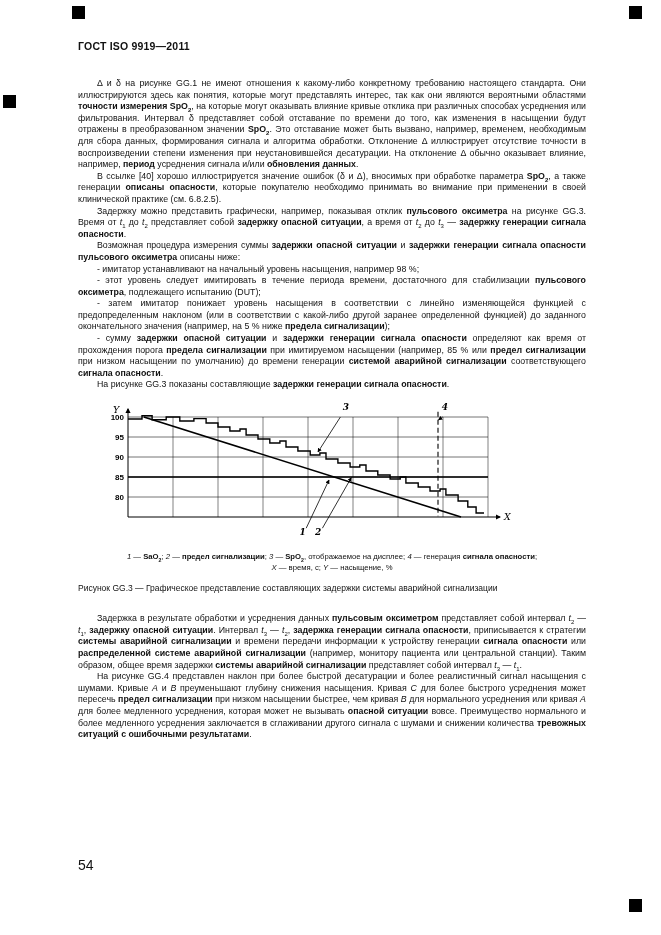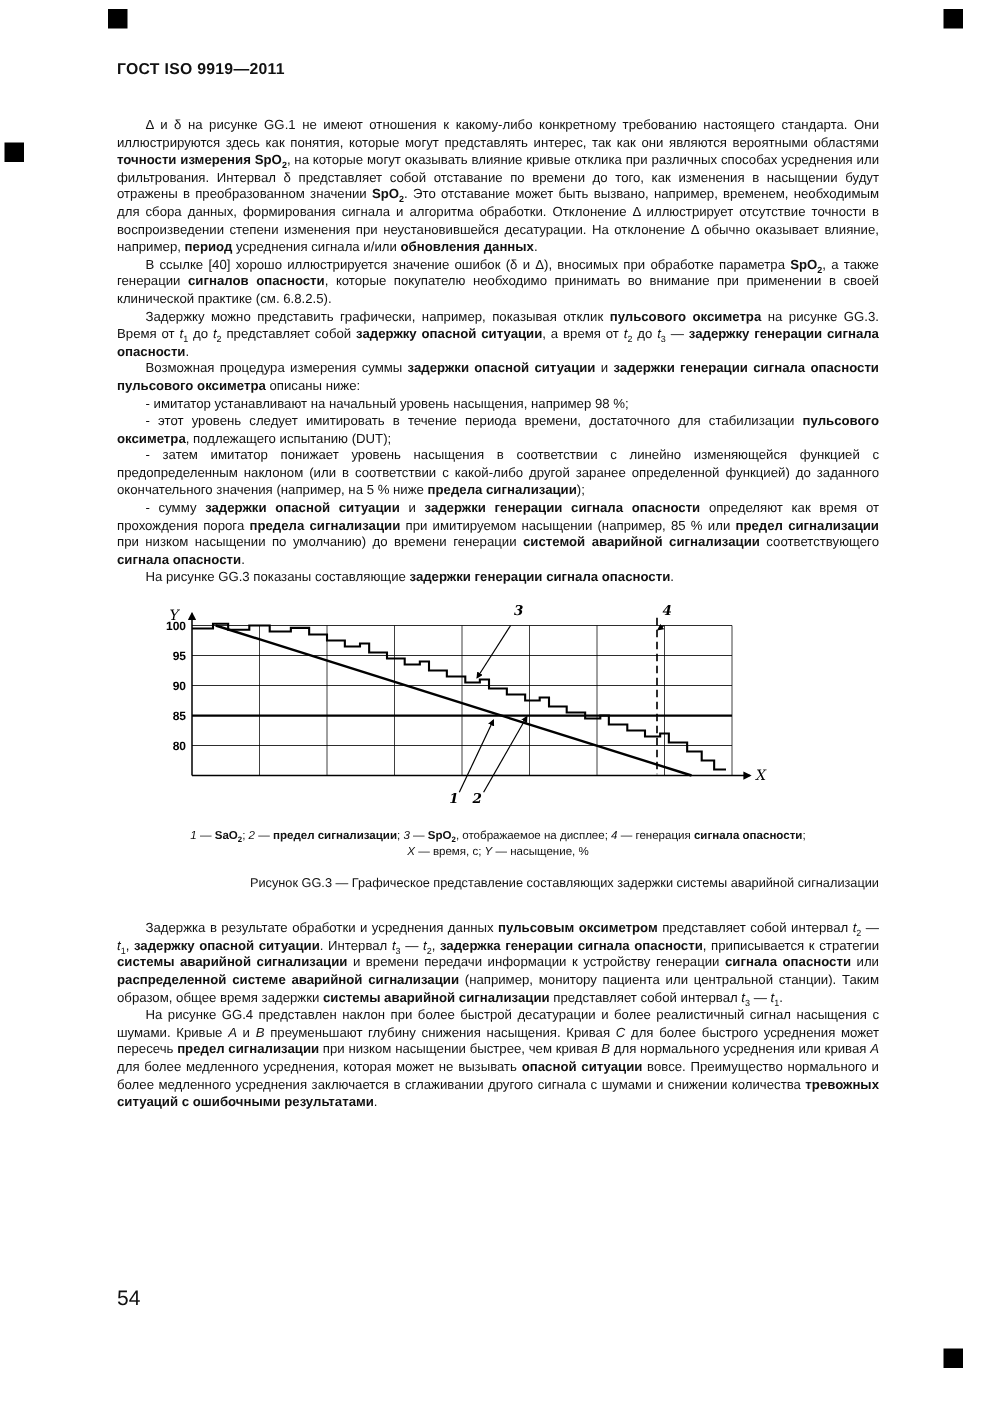--- a/index.html
+++ b/index.html
@@ -15,38 +15,38 @@
   .header { font-weight:bold; font-size:10.5px; letter-spacing:0.2px; margin-bottom:26px; }
   .para { font-size:8.8px; line-height:11.6px; text-align:justify; text-indent:19px; color:#111; }
   .para.heading { font-weight:bold; margin-top:6px; margin-bottom:3px; }
   sub { font-size:0.68em; line-height:0; }
   figure { margin:8px 0 20px; }
   .chart-svg { display:block; margin-left:10px; }
   .tick { font:bold 8px "Liberation Sans",sans-serif; fill:#000; }
   .axl  { font:italic 9.5px "DejaVu Serif",serif; fill:#000; }
   .cl   { font:italic bold 9px "DejaVu Serif",serif; fill:#000; }
   .legend { font-size:7.7px; line-height:10.6px; text-align:center; margin-top:7px; color:#111; }
-  figcaption { font-size:8.5px; text-align:right; margin-top:10px; color:#111; }
+  figcaption { font-size:8.5px; text-align:left; margin-top:10px; color:#111; }
   .pagenum { position:absolute; left:0; top:817px; font-size:14px; color:#111; }
 </style>
 </head>
 <body>
 
 <div class="page">
   <div class="regmark rm-tl"></div>
   <div class="regmark rm-tr"></div>
   <div class="regmark rm-left"></div>
   <div class="regmark rm-br"></div>
 
   <div class="content">
     <div class="header">ГОСТ ISO 9919—2011</div>
 
     <div>
         <p class="para body">Δ и δ на рисунке GG.1 не имеют отношения к какому-либо конкретному требованию настоящего стандарта. Они иллюстрируются здесь как понятия, которые могут представлять интерес, так как они являются вероятными областями <b>точности измерения SpO<sub>2</sub></b>, на которые могут оказывать влияние кривые отклика при различных способах усреднения или фильтрования. Интервал δ представляет собой отставание по времени до того, как изменения в насыщении будут отражены в преобразованном значении <b>SpO<sub>2</sub></b>. Это отставание может быть вызвано, например, временем, необходимым для сбора данных, формирования сигнала и алгоритма обработки. Отклонение Δ иллюстрирует отсутствие точности в воспроизведении степени изменения при неустановившейся десатурации. На отклонение Δ обычно оказывает влияние, например, <b>период</b> усреднения сигнала и/или <b>обновления данных</b>.</p>
-        <p class="para body">В ссылке [40] хорошо иллюстрируется значение ошибок (δ и Δ), вносимых при обработке параметра <b>SpO<sub>2</sub></b>, а также генерации <b>сигналов опасности</b>, которые покупателю необходимо принимать во внимание при применении в своей клинической практике (см. 6.8.2.5).</p>
+        <p class="para body">В ссылке [40] хорошо иллюстрируется значение ошибок (δ и Δ), вносимых при обработке параметра <b>SpO<sub>2</sub></b>, а также генерации <b>описаны опасности</b>, которые покупателю необходимо принимать во внимание при применении в своей клинической практике (см. 6.8.2.5).</p>
         <p class="para body">Задержку можно представить графически, например, показывая отклик <b>пульсового оксиметра</b> на рисунке GG.3. Время от <i>t</i><sub>1</sub> до <i>t</i><sub>2</sub> представляет собой <b>задержку опасной ситуации</b>, а время от <i>t</i><sub>2</sub> до <i>t</i><sub>3</sub> — <b>задержку генерации сигнала опасности</b>.</p>
         <p class="para body">Возможная процедура измерения суммы <b>задержки опасной ситуации</b> и <b>задержки генерации сигнала опасности пульсового оксиметра</b> описаны ниже:</p>
         <p class="para body">- имитатор устанавливают на начальный уровень насыщения, например 98 %;</p>
         <p class="para body">- этот уровень следует имитировать в течение периода времени, достаточного для стабилизации <b>пульсового оксиметра</b>, подлежащего испытанию (DUT);</p>
         <p class="para body">- затем имитатор понижает уровень насыщения в соответствии с линейно изменяющейся функцией с предопределенным наклоном (или в соответствии с какой-либо другой заранее определенной функцией) до заданного окончательного значения (например, на 5 % ниже <b>предела сигнализации</b>);</p>
         <p class="para body">- сумму <b>задержки опасной ситуации</b> и <b>задержки генерации сигнала опасности</b> определяют как время от прохождения порога <b>предела сигнализации</b> при имитируемом насыщении (например, 85 % или <b>предел сигнализации</b> при низком насыщении по умолчанию) до времени генерации <b>системой аварийной сигнализации</b> соответствующего <b>сигнала опасности</b>.</p>
         <p class="para body">На рисунке GG.3 показаны составляющие <b>задержки генерации сигнала опасности</b>.</p>
       </div>
 
     <figure>

